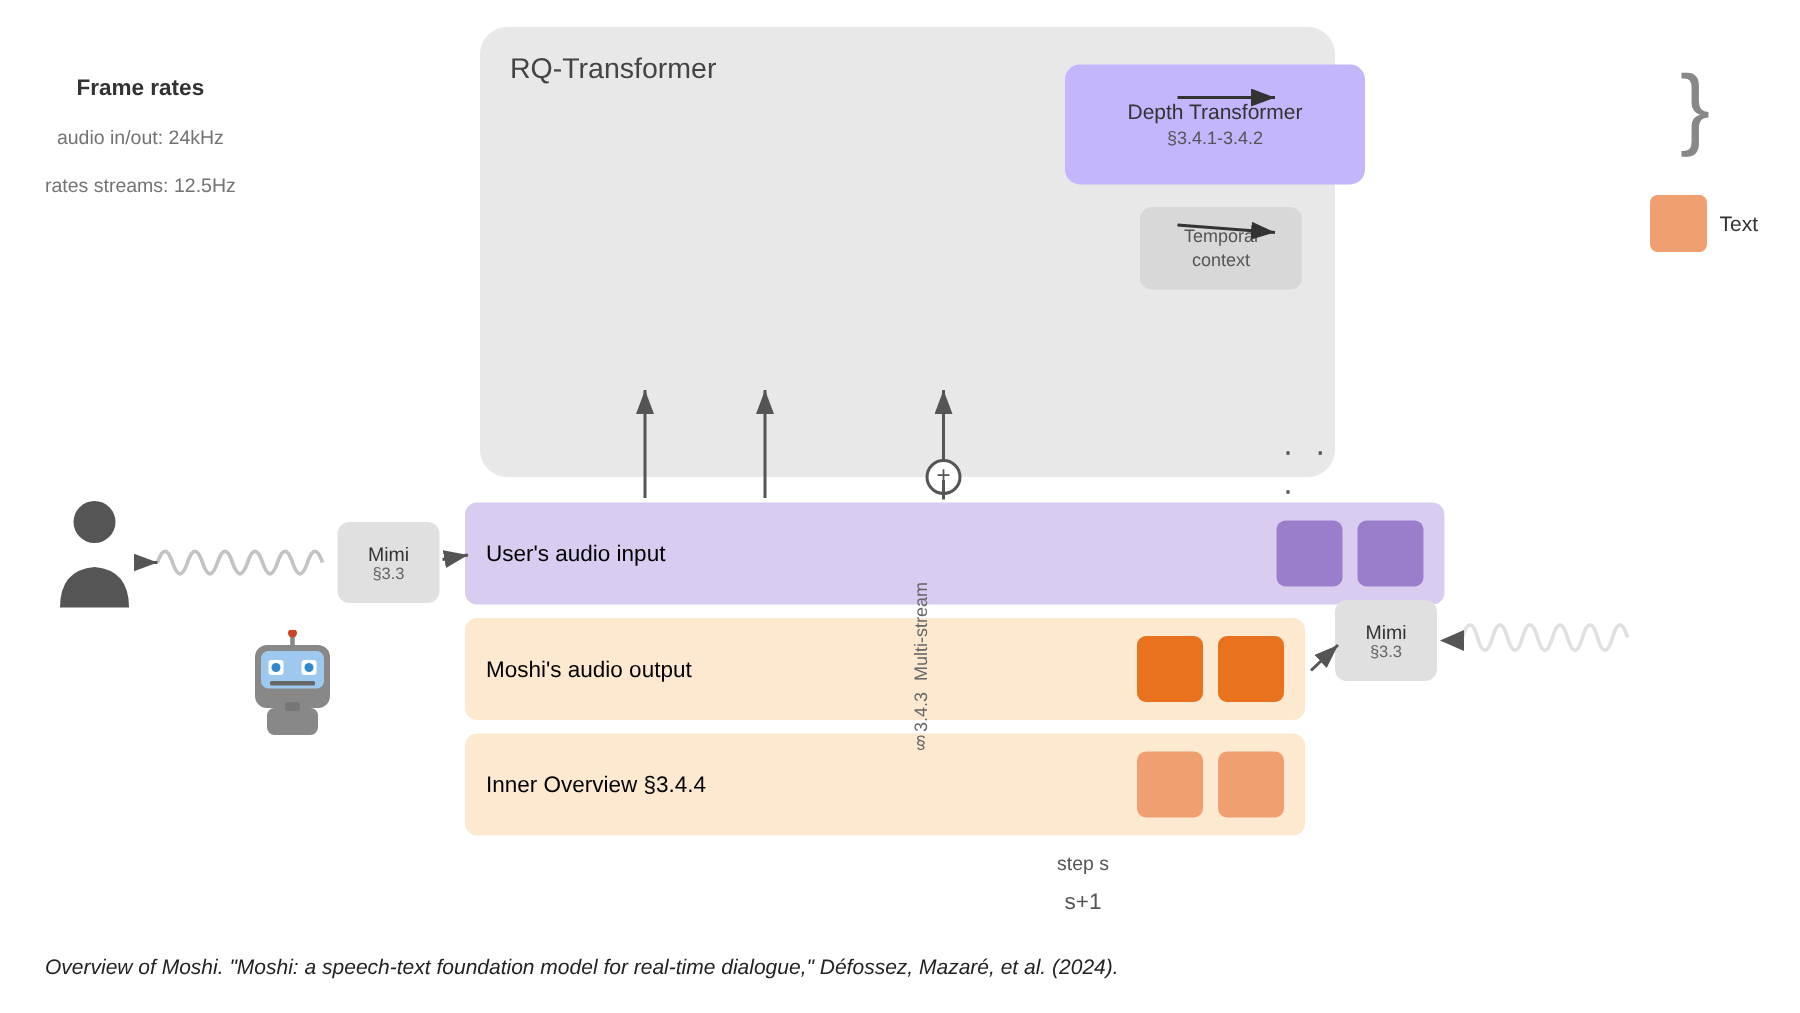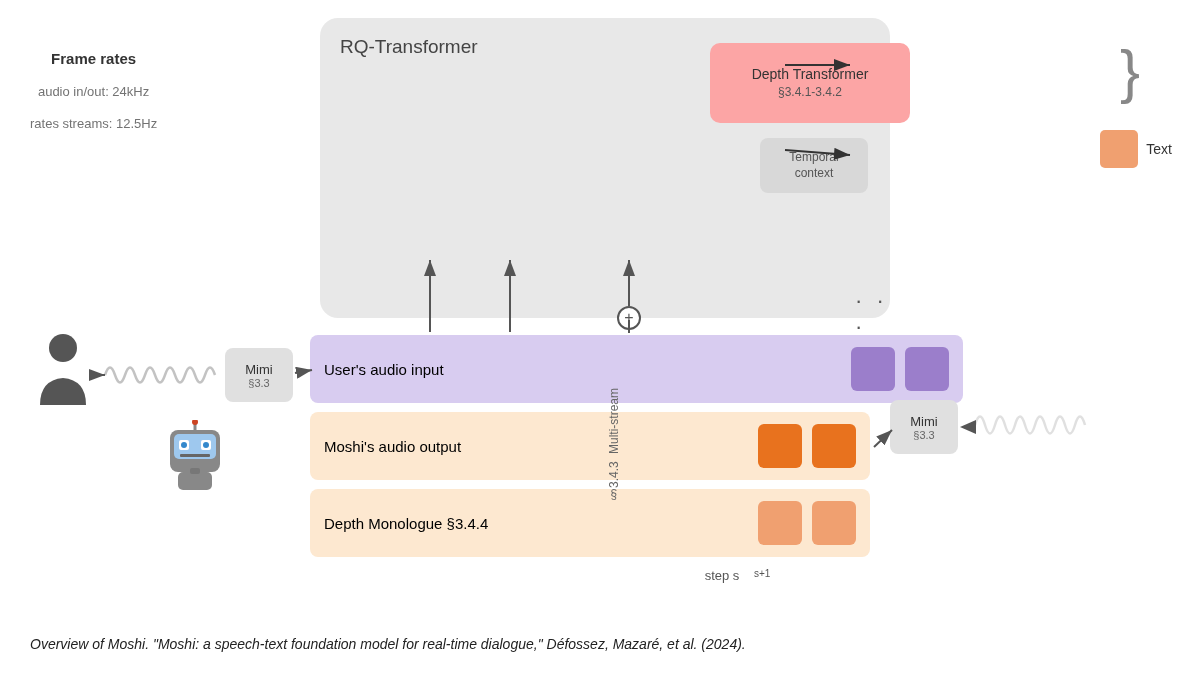--- a/index.html
+++ b/index.html
@@ -58,21 +58,21 @@
       display: block;
     }
 
     
     .depth-transformer {
       position: absolute;
       left: 390px;
       top: 25px;
       width: 200px;
       height: 80px;
-      background: #fca5a5;
+      background: #c4b5fd;
       border-radius: 10px;
       display: flex;
       flex-direction: column;
       align-items: center;
       justify-content: center;
       font-size: 14px;
       color: #333;
       font-weight: 500;
       text-align: center;
       line-height: 1.4;
@@ -397,34 +397,34 @@
 
   <div style="position:absolute; left:310px; top:412px; width:560px; height:68px; background:#fde8d0; border-radius:8px; display:flex; align-items:center; padding:0 14px;">
     <span class="stream-label">Moshi's audio output</span>
     <div class="stream-tokens">
       <div class="token-orange"></div>
       <div class="token-orange"></div>
     </div>
   </div>
 
   <div style="position:absolute; left:310px; top:489px; width:560px; height:68px; background:#fde8d0; border-radius:8px; display:flex; align-items:center; padding:0 14px;">
-    <span class="stream-label">Depth Monologue §3.4.4</span>
+    <span class="stream-label">Inner Overview §3.4.4</span>
     <div class="stream-tokens">
       <div class="token-orange-light"></div>
       <div class="token-orange-light"></div>
     </div>
   </div>
 
   <div style="position:absolute; left:607px; top:340px; height:210px; writing-mode:vertical-rl; transform:rotate(180deg); font-size:12px; color:#666; display:flex; align-items:center; justify-content:center; white-space:nowrap;">
     <span>§3.4.3</span>&nbsp;&nbsp;<span>Multi-stream</span>
   </div>
 
-  <div style="position:absolute; left:700px; top:568px; display:flex; gap:10px;">
+  <div style="position:absolute; left:700px; top:568px; display:flex; gap:10px;flex-direction:column;">
     <div style="width:44px; text-align:center; font-size:13px; color:#555;">step s</div>
-    <div style="width:44px; text-align:left; font-size:10px; color:#555;">s+1</div>
+    <div style="width:44px; text-align:center; font-size:15px; color:#555;">s+1</div>
   </div>
 
   <div class="mimi-box-right">
     <span>Mimi</span>
     <span style="font-size:11px;color:#666;">§3.3</span>
   </div>
 
   <div class="audio-wave-right">
     <svg width="120" height="50" viewBox="0 0 120 50">
       <path d="M5,25 Q10,8 15,25 Q20,42 25,25 Q30,8 35,25 Q40,42 45,25 Q50,8 55,25 Q60,42 65,25 Q70,8 75,25 Q80,42 85,25 Q90,8 95,25 Q100,42 105,25 Q110,8 115,25" stroke="#ccc" stroke-width="2.5" fill="none" opacity="0.6"></path>

